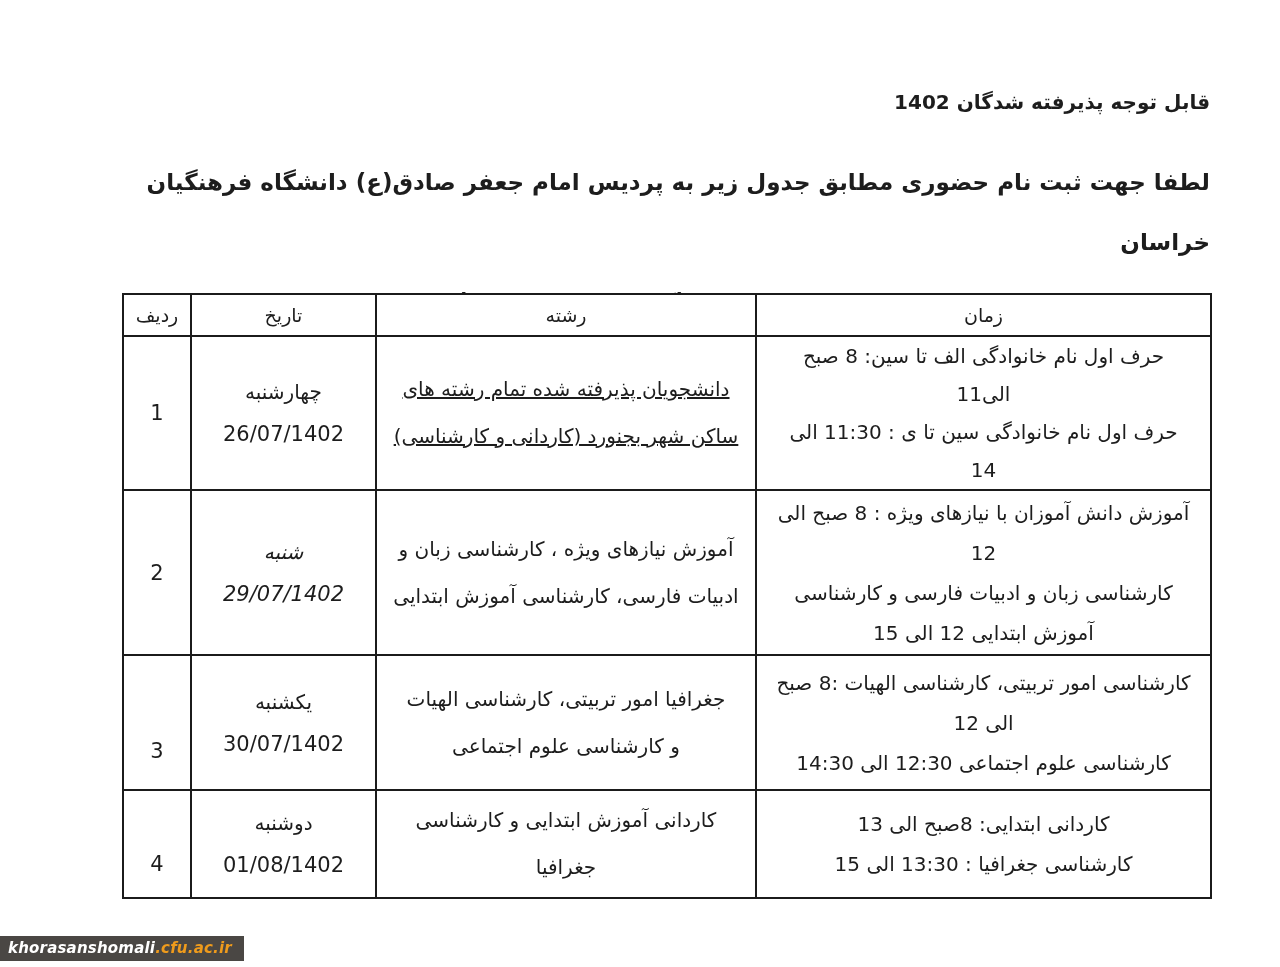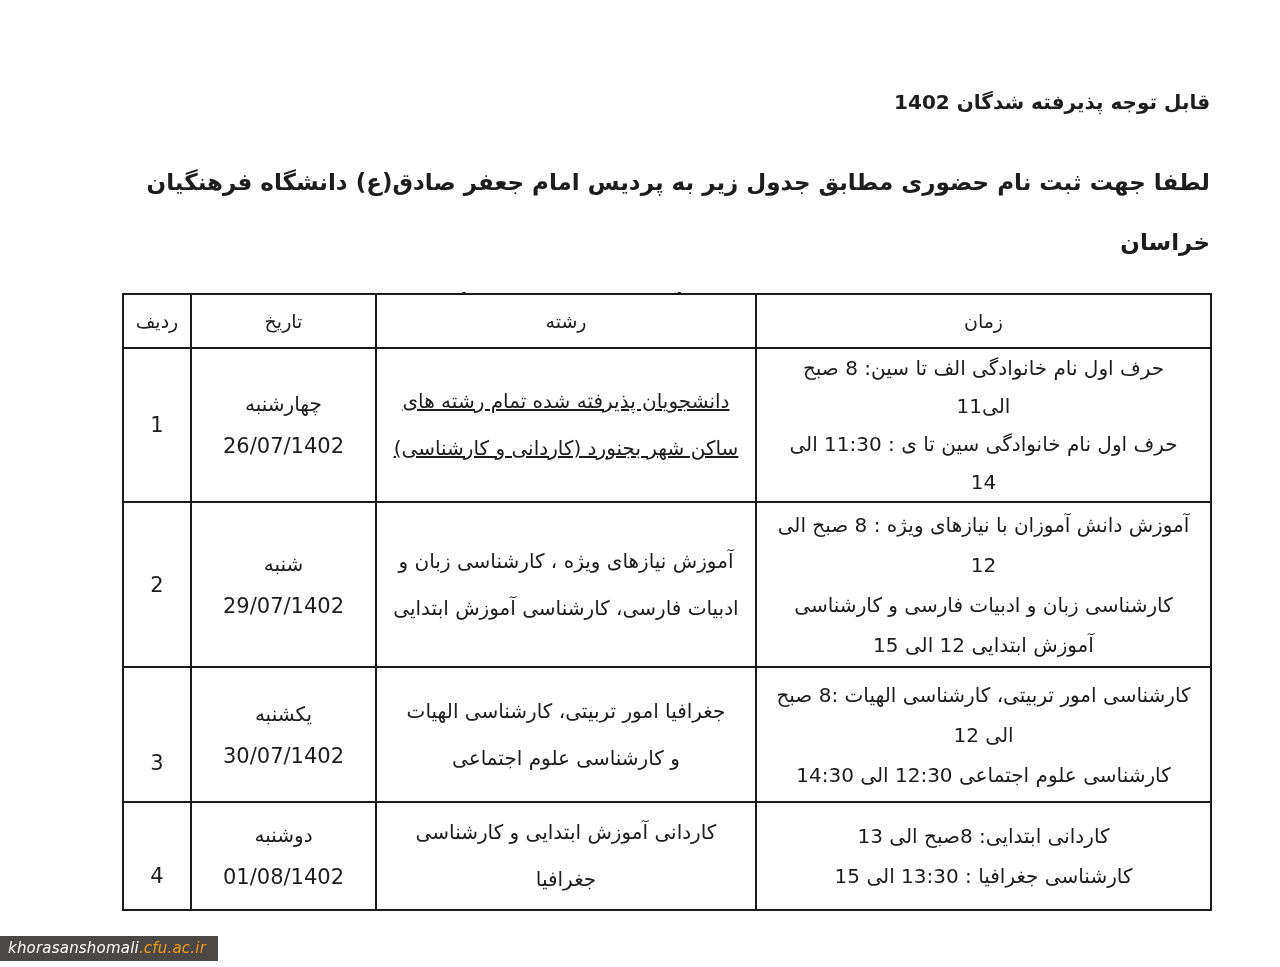--- a/index.html
+++ b/index.html
@@ -31,21 +31,21 @@
     direction:ltr;
   }
   .schedule th, .schedule td {
     border:2px solid #1b1b1b;
     text-align:center; vertical-align:middle;
     direction:rtl;
     padding:0;
     background:#ffffff;
   }
   .schedule thead th {
-    height:54px; font-size:19px; font-weight:normal;margin-top:31px;
+    height:42px; font-size:19px; font-weight:normal;margin-top:31px;
   }
   .col-num   { width:68px;  }
   .col-date  { width:185px; }
   .col-major { width:380px; }
   .col-time  { width:455px; }
 
   tr.r1 td { height:153px; }
   tr.r2 td { height:165px; }
   tr.r3 td { height:135px; }
   tr.r4 td { height:108px; }
@@ -60,21 +60,21 @@
 
   .major-cell .line { line-height:47px; font-size:20px; }
 
   .time-cell .line { line-height:40px; font-size:20px; }
   tr.r1 .time-cell .line { line-height:38px; }
 
   .watermark {
     position:absolute; left:0; top:936px;
     height:25px; line-height:25px;
     padding:0 12px 0 8px;
-    font-size:15px; font-style:italic; font-weight:normal;
+    font-size:15px; font-style:italic; font-weight:bold;
     letter-spacing:0.2px;
     white-space:nowrap;
   }
 </style>
 </head>
 <body style="color: rgb(29, 29, 29);">
 
 <div class="page-title">قابل توجه پذیرفته شدگان 1402</div>
 
 <div class="intro">
@@ -114,21 +114,21 @@
         <div class="line">حرف اول نام خانوادگی الف تا سین: 8 صبح</div>
         <div class="line">الی11</div>
         <div class="line">حرف اول نام خانوادگی سین تا ی : 11:30 الی</div>
         <div class="line">14</div>
       </td>
     </tr>
     <tr class="r2">
       <td class="num-cell" style="border-color: rgb(27, 27, 27);">
           <div class="numwrap">2</div>
         </td>
-      <td class="date-cell" style="border-color: rgb(27, 27, 27);">
+      <td class="date-cell" style="border-color: rgb(27, 27, 27); font-style: italic;">
         <div class="line">شنبه</div>
         <div class="line date-value">29/07/1402</div>
       </td>
       <td class="major-cell" style="border-color: rgb(27, 27, 27);">
         <div class="line">آموزش نیازهای ویژه ، کارشناسی زبان و</div>
         <div class="line">ادبیات فارسی، کارشناسی آموزش ابتدایی</div>
       </td>
       <td class="time-cell" style="border-color: rgb(27, 27, 27);">
         <div class="line">آموزش دانش آموزان با نیازهای ویژه : 8 صبح الی</div>
         <div class="line">12</div>

